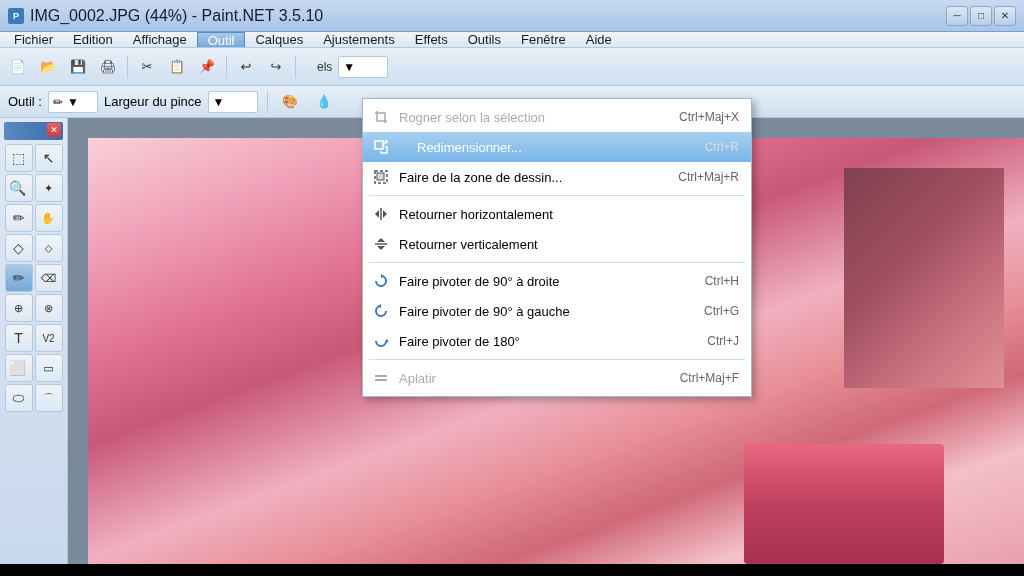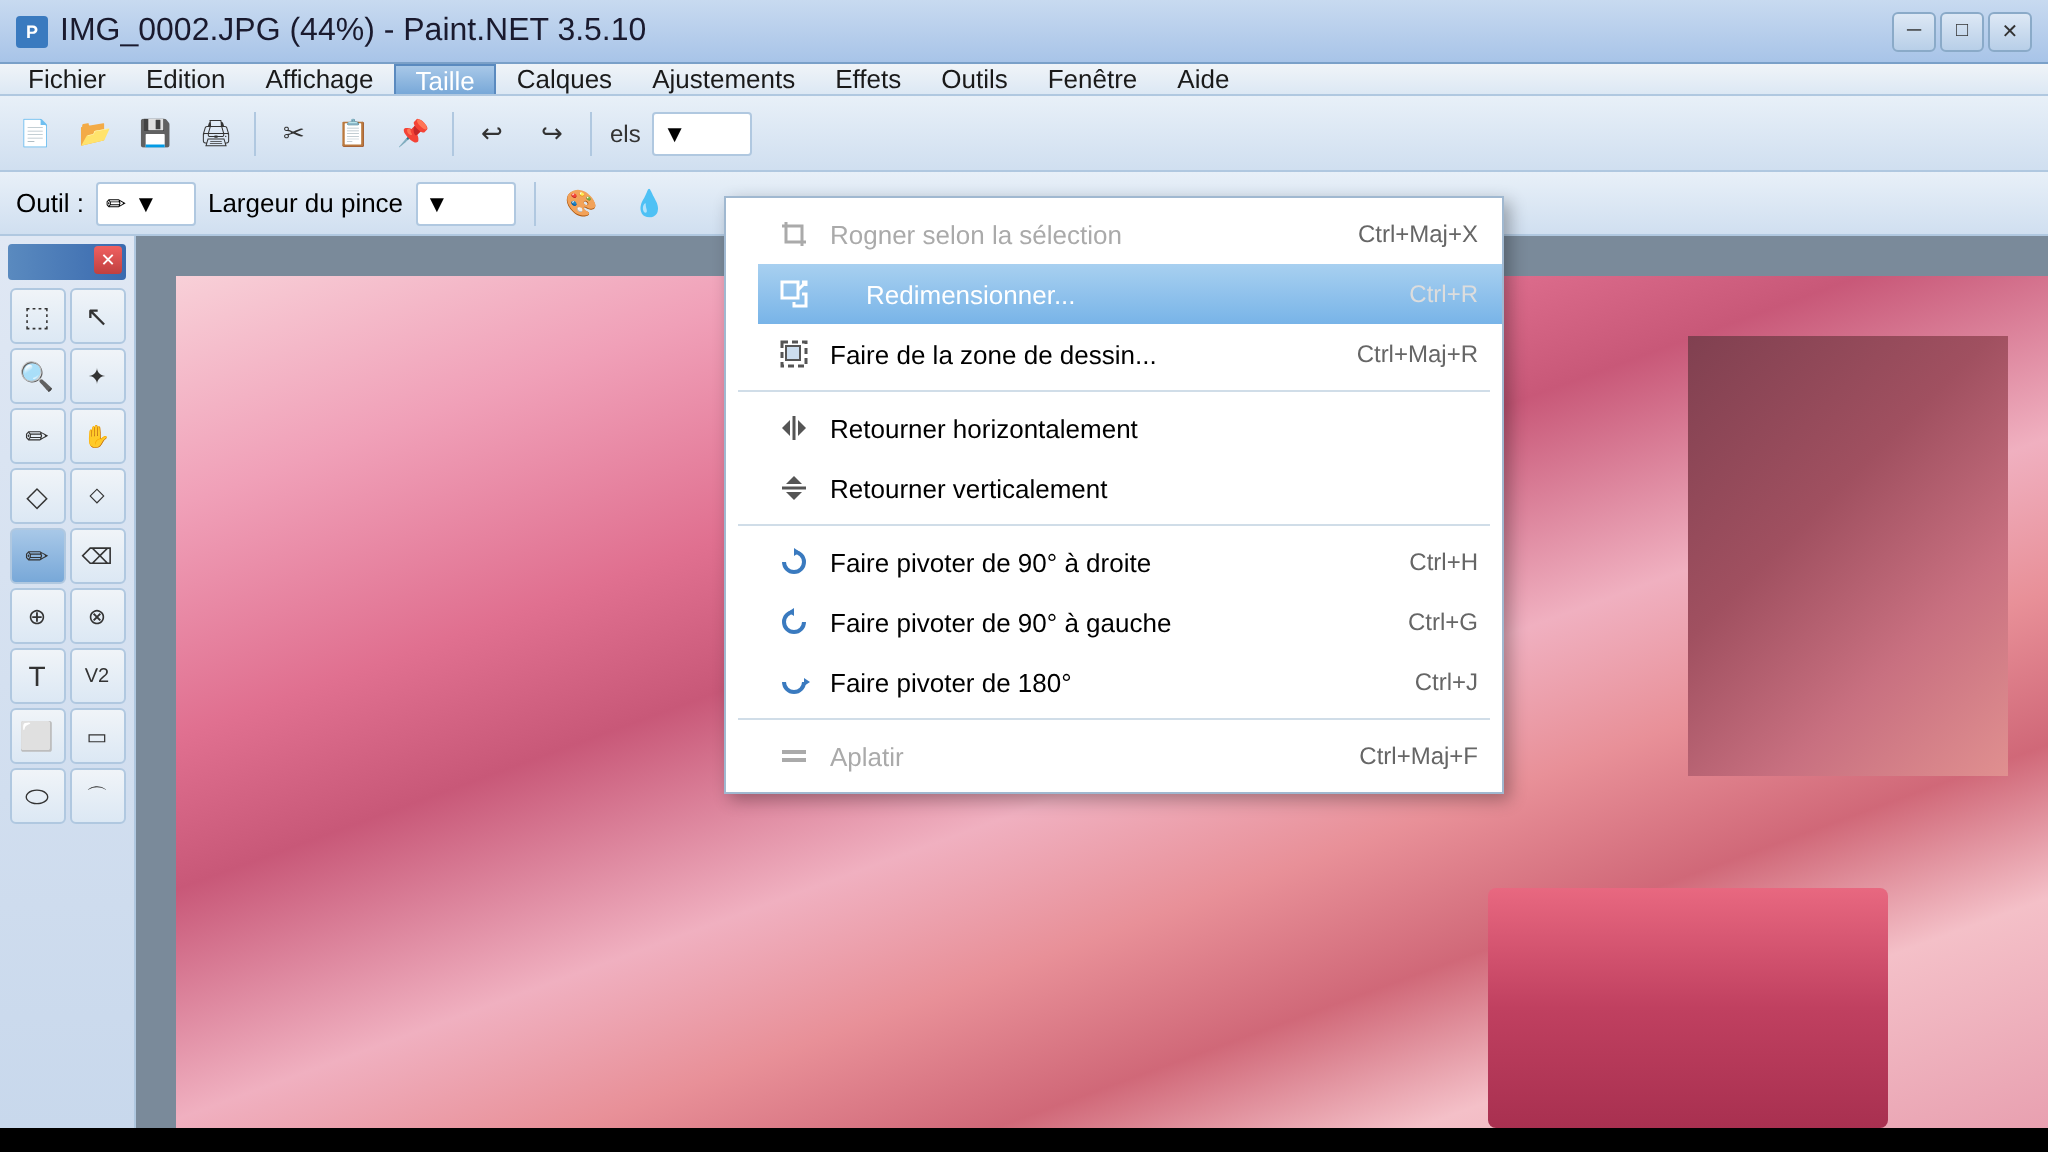--- a/index.html
+++ b/index.html
@@ -95,20 +95,21 @@
     .toolbar-sep {
       width: 1px;
       height: 22px;
       background: #b0c8e0;
       margin: 0 3px;
     }
     .toolbar-label {
       font-size: 12px;
       color: #333;
       padding: 0 4px;
+      margin-left: 12px;
     }
     .toolbar-dropdown {
       height: 22px;
       background: white;
       border: 1px solid #b0c8e0;
       border-radius: 2px;
       padding: 0 4px;
       font-size: 12px;
       display: flex; align-items: center; gap: 4px;
       cursor: pointer;
@@ -216,21 +217,20 @@
       z-index: 1000;
       padding: 3px 0;
     }
     .menu-entry {
       display: flex;
       align-items: center;
       padding: 5px 12px 5px 8px;
       cursor: pointer;
       gap: 8px;
       min-height: 28px;
-      margin-left: 16px;
     }
     .menu-entry.highlighted { background: linear-gradient(to bottom, #a8d0f0, #78b4e8); gap: 26px; }
     .menu-entry.disabled { color: #aaa; cursor: default; }
     .menu-icon {
       width: 20px; height: 20px;
       display: flex; align-items: center; justify-content: center;
       flex-shrink: 0;
     }
     .menu-label {
       flex: 1;
@@ -272,21 +272,21 @@
     <div class="win-btn">─</div>
     <div class="win-btn">□</div>
     <div class="win-btn">✕</div>
   </div>
 </div>
 
 <div id="menubar">
   <div class="menu-item">Fichier</div>
   <div class="menu-item">Edition</div>
   <div class="menu-item">Affichage</div>
-  <div class="image-menu-active">Taille</div>
+  <div class="image-menu-active">Outil</div>
   <div class="menu-item">Calques</div>
   <div class="menu-item">Ajustements</div>
   <div class="menu-item">Effets</div>
   <div class="menu-item">Outils</div>
   <div class="menu-item">Fenêtre</div>
   <div class="menu-item">Aide</div>
 </div>
 
 <div id="toolbar">
   <div class="toolbar-btn">📄</div>

